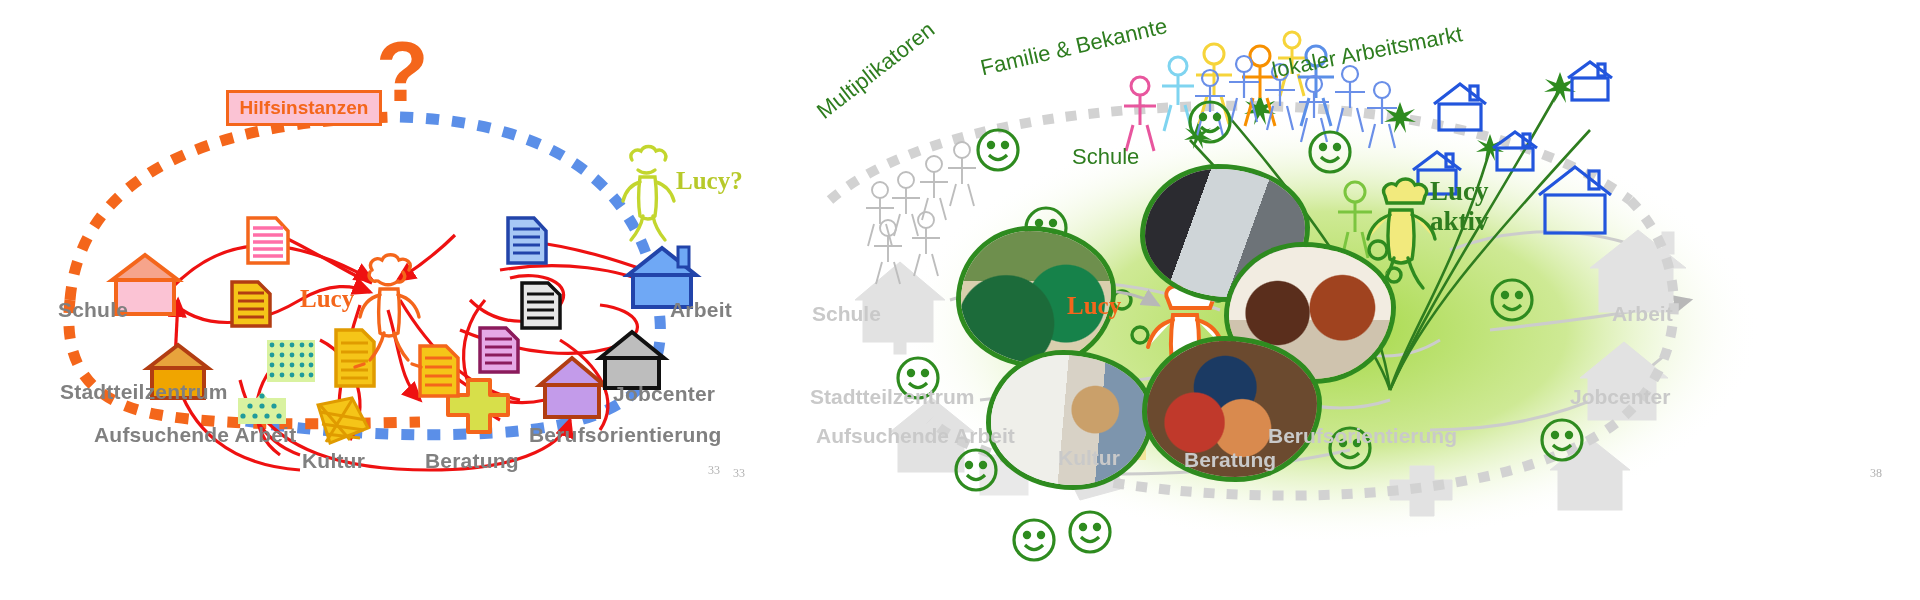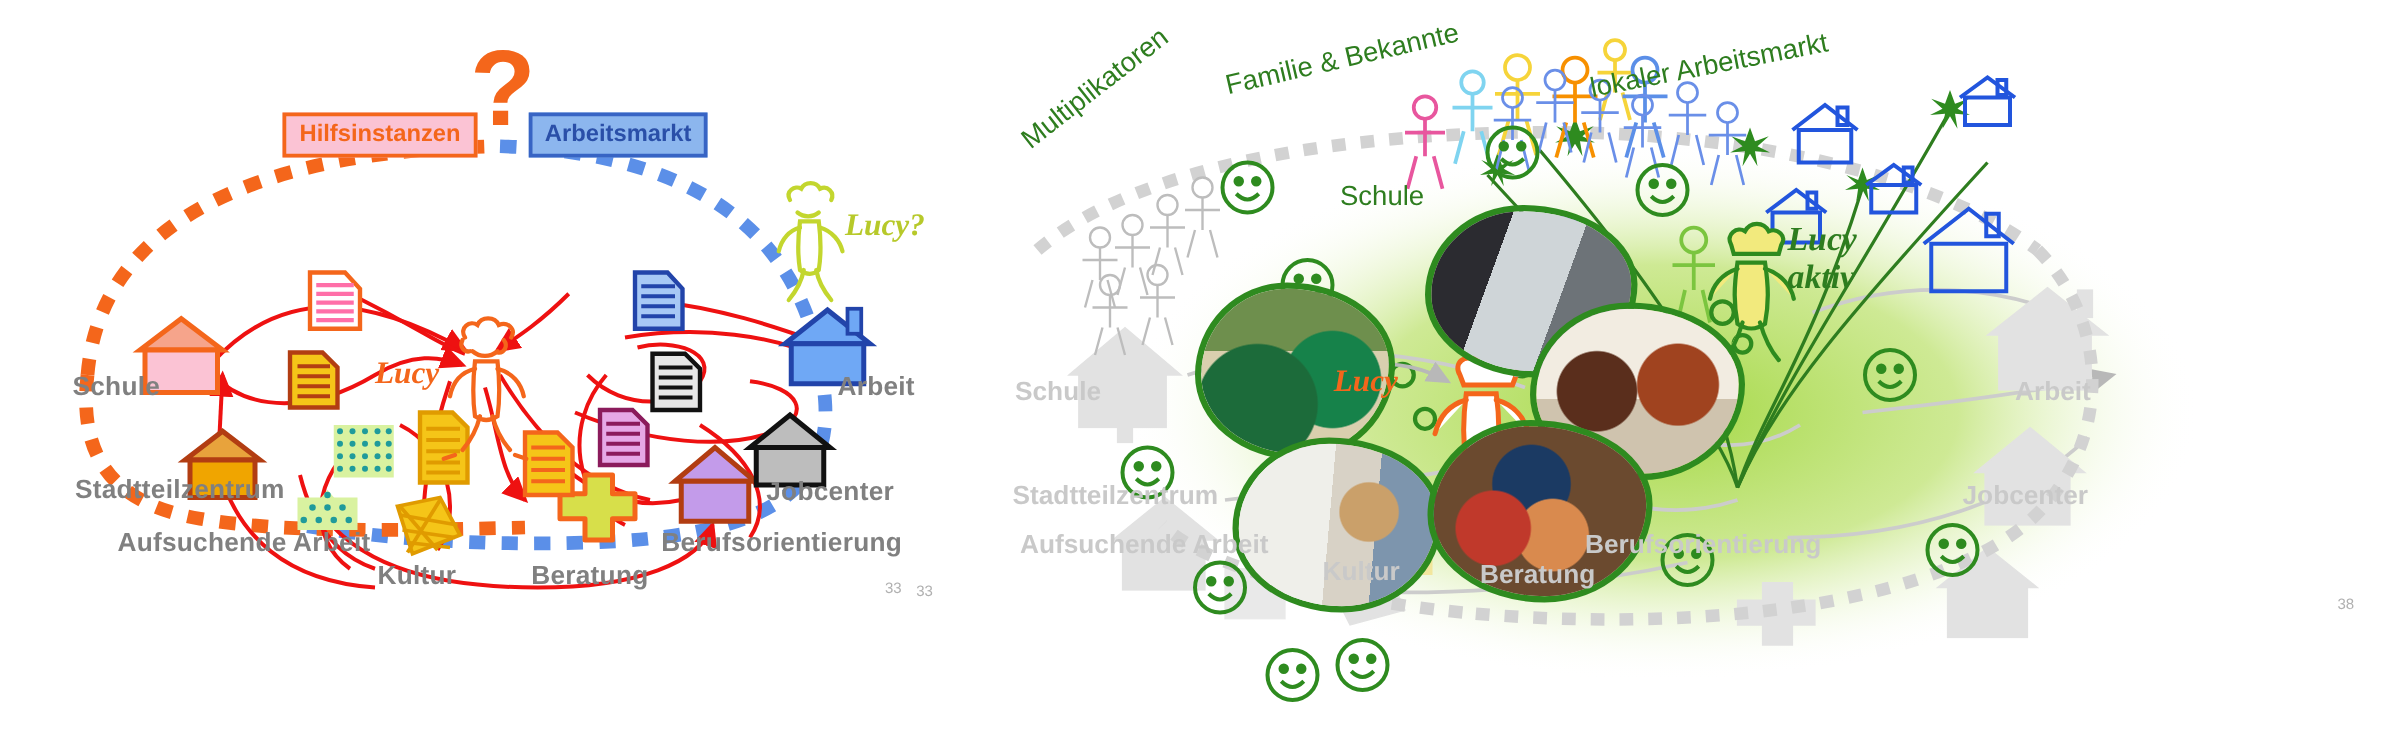--- a/index.html
+++ b/index.html
@@ -12,28 +12,28 @@
   svg.layer{position:absolute;left:0;top:0;overflow:visible;}
   .lbl{position:absolute;white-space:nowrap;font-weight:bold;}
   .lbl-gray{color:#808080;font-size:21px;font-weight:bold;letter-spacing:.2px;}
   .lbl-gray-faint{color:#c9c9c9;font-size:21px;font-weight:bold;}
   .box{position:absolute;border:3px solid;font-size:19px;font-weight:bold;
        display:flex;align-items:center;justify-content:center;}
   .box-help{background:#fbc3d4;border-color:#f4661b;color:#f4661b;}
   .box-market{background:#8cb6ee;border-color:#3764c4;color:#2a4fa8;}
   .qmark{position:absolute;color:#f4661b;font-size:86px;font-weight:bold;line-height:1;
          font-family:"Liberation Sans",sans-serif;}
-  .lucy-script{position:absolute;font-style:italic;font-weight:bold;
+  .lucy-script{position:absolute;font-weight:bold;
                font-family:"Liberation Serif",serif;text-align:right;}
   .lucy-orange{color:#f4661b;font-size:25px;}
   .lucy-yellow{color:#b7c92a;font-size:25px;}
   .lucy-green{color:#2e7d1f;font-size:27px;}
   .grn-label{position:absolute;color:#2e7d1f;font-size:22px;font-weight:normal;
              font-family:"Liberation Sans",sans-serif;white-space:nowrap;}
-  .pagenum{position:absolute;color:#b0b0b0;font-size:12px;font-family:Liberation Sans, sans-serif;}
+  .pagenum{position:absolute;color:#b0b0b0;font-size:12px;font-family:Liberation Serif, serif;}
   .photo{position:absolute;border-radius:46% 54% 48% 52%/52% 46% 54% 48%;
          border:5px solid #2e8b1f;overflow:hidden;}
   .photo .ph-inner{width:100%;height:100%;}
 </style>
 </head>
 <body>
 
 <div class="stage">
 
   <div class="panel panel-left">
@@ -198,21 +198,20 @@
         <path d="M638,170 c5,4 12,4 17,0"></path>
         <path d="M640,177 c-2,16 -2,27 0,39 c5,4 11,4 15,0 c2,-12 2,-23 0,-39 z"></path>
         <path d="M640,182 c-10,3 -15,11 -17,19 M656,182 c10,3 16,11 18,19"></path>
         <path d="M643,216 c-2,11 -7,18 -12,24 M653,216 c2,11 7,18 12,24"></path>
       </g>
     </svg>
 
     <div class="qmark" style="left:376px;top:28px;">?</div>
 
     <div class="box box-help" style="left:226px;top:90px;width:150px;height:30px;">Hilfsinstanzen</div>
-    <div class="box box-market" style="left:423px;top:90px;width:137px;height:30px;">Arbeitsmarkt</div>
 
     <div class="lucy-script lucy-orange" style="left:300px;top:285px;">Lucy</div>
     <div class="lucy-script lucy-yellow" style="left:676px;top:167px;">Lucy?</div>
 
     <div class="lbl lbl-gray" style="left:58px;top:298px;">Schule</div>
     <div class="lbl lbl-gray" style="left:60px;top:380px;">Stadtteilzentrum</div>
     <div class="lbl lbl-gray" style="left:94px;top:423px;">Aufsuchende Arbeit</div>
     <div class="lbl lbl-gray" style="left:302px;top:449px;">Kultur</div>
     <div class="lbl lbl-gray" style="left:425px;top:449px;">Beratung</div>
     <div class="lbl lbl-gray" style="left:529px;top:423px;">Berufsorientierung</div>
@@ -601,16 +600,16 @@
 
     <div class="lbl lbl-gray-faint" style="left:22px;top:302px;">Schule</div>
     <div class="lbl lbl-gray-faint" style="left:20px;top:385px;">Stadtteilzentrum</div>
     <div class="lbl lbl-gray-faint" style="left:26px;top:424px;">Aufsuchende Arbeit</div>
     <div class="lbl lbl-gray-faint" style="left:268px;top:446px;">Kultur</div>
     <div class="lbl lbl-gray-faint" style="left:394px;top:448px;">Beratung</div>
     <div class="lbl lbl-gray-faint" style="left:478px;top:424px;">Berufsorientierung</div>
     <div class="lbl lbl-gray-faint" style="left:780px;top:385px;">Jobcenter</div>
     <div class="lbl lbl-gray-faint" style="left:822px;top:302px;">Arbeit</div>
 
-    <div class="pagenum" style="left:1080px;top:476px;">38</div>
+    <div class="pagenum" style="left:1080px;top:466px;">38</div>
   </div>
 
 </div>
 
 </body></html>

